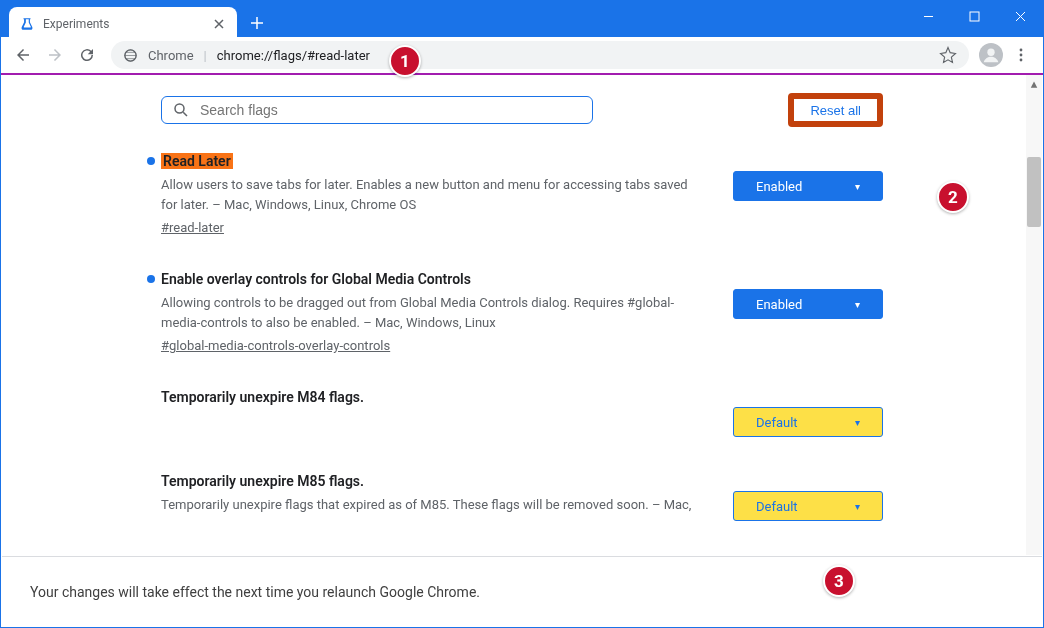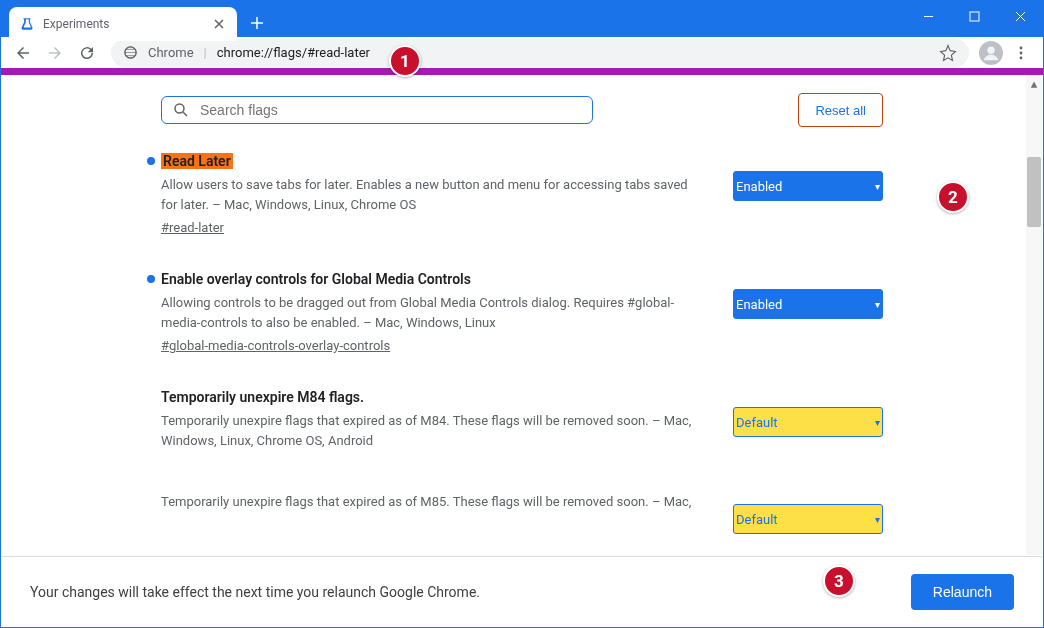--- a/index.html
+++ b/index.html
@@ -60,21 +60,21 @@
     width: 46px; height: 30px;
     display: flex; align-items: center; justify-content: center;
     color: #fff; cursor: pointer;
   }
   
   .toolbar {
     background: #fff;
     height: 38px;
     display: flex; align-items: center;
     padding: 0 8px;
-    border-bottom: 7px solid #a21caf;
+    border-bottom: 2px solid #a21caf;
     gap: 4px;
   }
   .nav-btn {
     width: 28px; height: 28px;
     display: flex; align-items: center; justify-content: center;
     color: #5f6368; cursor: pointer; border-radius: 50%;
   }
   .nav-btn.disabled { color: #bdc1c6; }
   .omnibox {
     flex: 1;
@@ -143,21 +143,21 @@
     gap: 8px;
     color: #5f6368;
   }
   .search-box input {
     border: none; outline: none; flex:1; font-size: 14px; color:#202124;
     background: transparent;
   }
   .reset-btn {
     margin-left: auto;
     height: 34px;
-    border: 1px solid #c2410c;
+    border: 6px solid #c2410c;
     border-radius: 4px;
     background: #fff;
     color: #1a73e8;
     font-size: 13px;
     padding: 0 16px;
     cursor: pointer;
     font-weight: 500;
   }
   .flags-list {
     padding: 20px 160px 0 160px;
@@ -179,21 +179,21 @@
     text-decoration: underline;
     margin-top: 6px;
     font-size: 13px;
   }
   .flag-right { width: 150px; padding-top: 18px; }
   .select-box {
     height: 30px; width: 150px;
     border: 1px solid #1a73e8;
     border-radius: 3px;
     display: flex; align-items: center; justify-content: space-between;
-    padding: 0 2px;
+    padding: 0 22px;
     font-size: 13px;
     cursor: pointer;
   }
   .select-box.filled { background: #1a73e8; color: #fff; }
   .select-box.outlined { background: #fde047; color: #1a73e8; }
   .chevron { font-size: 10px; }
   
   .bottom-bar {
     position: absolute;
     bottom: 1px; left: 1px; right: 1px;
@@ -364,43 +364,45 @@
           <div class="flag-right">
             <div class="select-box filled">
               <span>Enabled</span>
               <span class="chevron">▾</span>
             </div>
           </div>
         </div>
         <div class="flag">
           <div class="flag-left"><div class="flag-title-row">
               <span class="flag-title">Temporarily unexpire M84 flags.</span>
-            </div><div class="flag-desc">Temporarily unexpire flags that expired as of M84. These flags will be removed soon. – Mac, Windows, Linux, Chrome OS, Android</div></div>
+            </div></div>
           <div class="flag-right">
             <div class="select-box outlined">
               <span>Default</span>
               <span class="chevron">▾</span>
             </div>
           </div>
         </div>
         <div class="flag">
           <div class="flag-left">
+            <div class="flag-title-row">
+              <span class="flag-title">Temporarily unexpire M85 flags.</span>
+            </div>
             <div class="flag-desc">Temporarily unexpire flags that expired as of M85. These flags will be removed soon. – Mac,</div>
           </div>
           <div class="flag-right">
             <div class="select-box outlined">
               <span>Default</span>
               <span class="chevron">▾</span>
             </div>
           </div>
         </div>
       </div>
   </div>
 </div>
 
 <div class="bottom-bar">
   <span class="bottom-text">Your changes will take effect the next time you relaunch Google Chrome.</span>
-  <button class="relaunch-btn">Relaunch</button>
 </div>
 
 <div class="badge badge1">1</div>
 <div class="badge badge2">2</div>
 <div class="badge badge3">3</div>
 
 </body></html>

